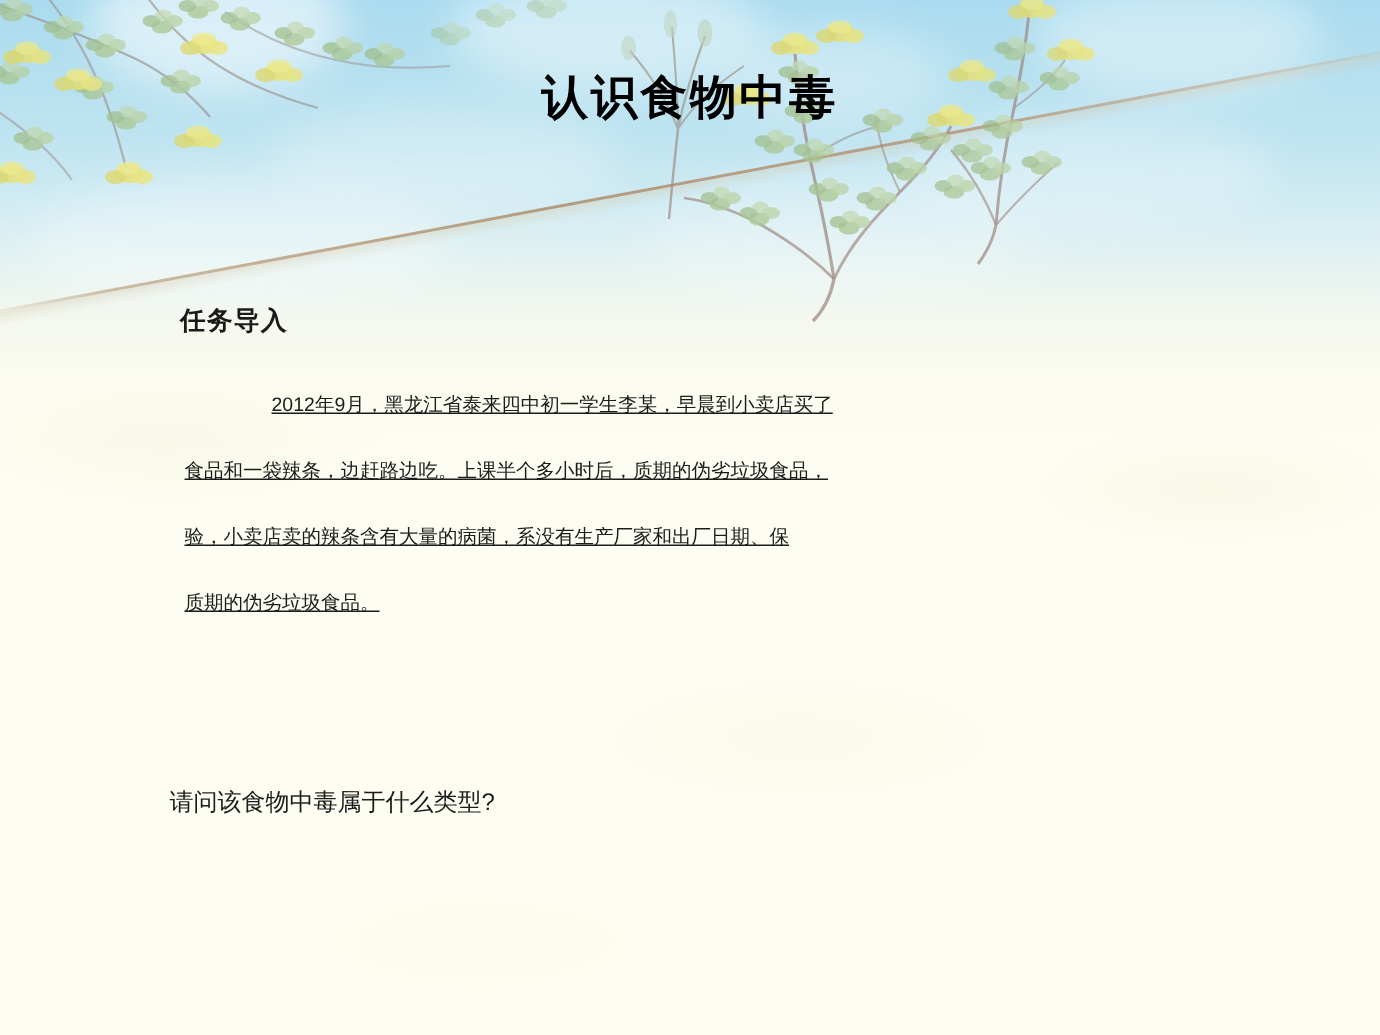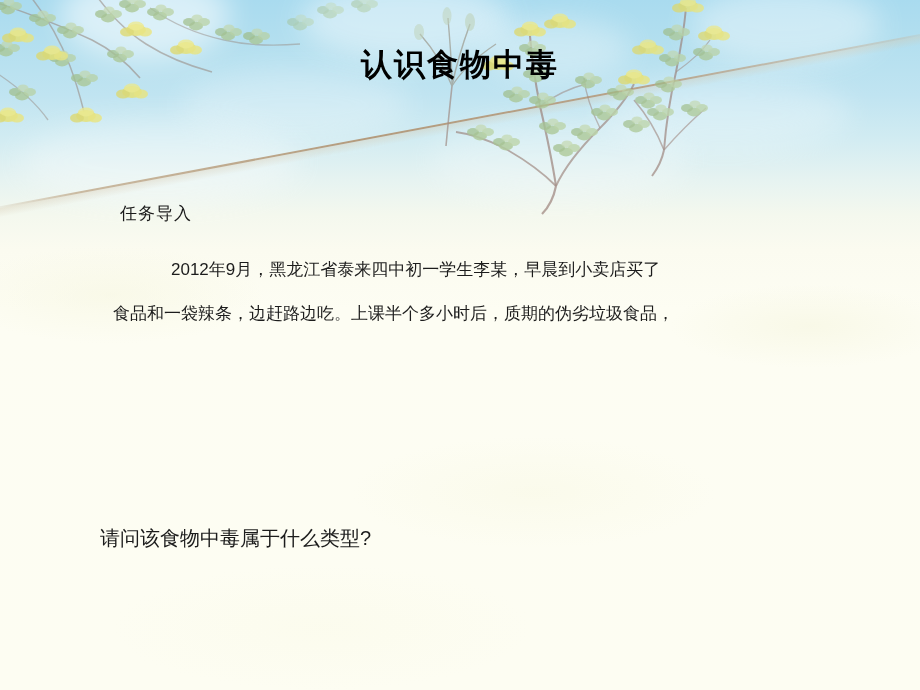--- a/index.html
+++ b/index.html
@@ -114,46 +114,47 @@
     color: #000000;
     letter-spacing: 2px;
     line-height: 1.1;
   }
 
   .section-heading {
     position: absolute;
     left: 120px;
     top: 202px;
     font-size: 17px;
-    font-weight: normal;
+    font-weight: bold;
     color: #1a1a1a;
     letter-spacing: 1px;
   }
 
   .body-text {
     position: absolute;
-    left: 113px;
+    left: 123px;
     top: 248px;
     width: 730px;
-    font-size: 17px;
+    font-size: 13px;
     color: #1c1c1c;
     line-height: 44px;
     letter-spacing: 0px;
+    text-decoration: underline;
   }
   .body-text .para-line {
     display: block;
     white-space: nowrap;
   }
   .body-text .indent { display:inline-block; width: 58px; }
 
   .question-text {
     position: absolute;
-    left: 100px;
+    left: 113px;
     top: 525px;
-    font-size: 20px;
+    font-size: 16px;
     color: #1c1c1c;
     white-space: nowrap;
   }
 </style>
 </head>
 <body>
 
 <div class="slide">
 
   <div class="bg-sky"></div>
@@ -285,17 +286,19 @@
     </g>
   </svg>
 
   <div class="slide-title">认识食物中毒</div>
 
   <div class="section-heading">任务导入</div>
 
   <div class="body-text">
     <span class="para-line"><span class="indent"></span><span>2012年9月，黑龙江省泰来四中初一学生李某，早晨到小卖店买了</span></span>
     <span class="para-line">食品和一袋辣条，边赶路边吃。上课半个多小时后，质期的伪劣垃圾食品，</span>
+    <span class="para-line">验，小卖店卖的辣条含有大量的病菌，系没有生产厂家和出厂日期、保</span>
+    <span class="para-line">质期的伪劣垃圾食品。</span>
   </div>
 
   <div class="question-text">请问该食物中毒属于什么类型?</div>
 
 </div>
 
 </body></html>

